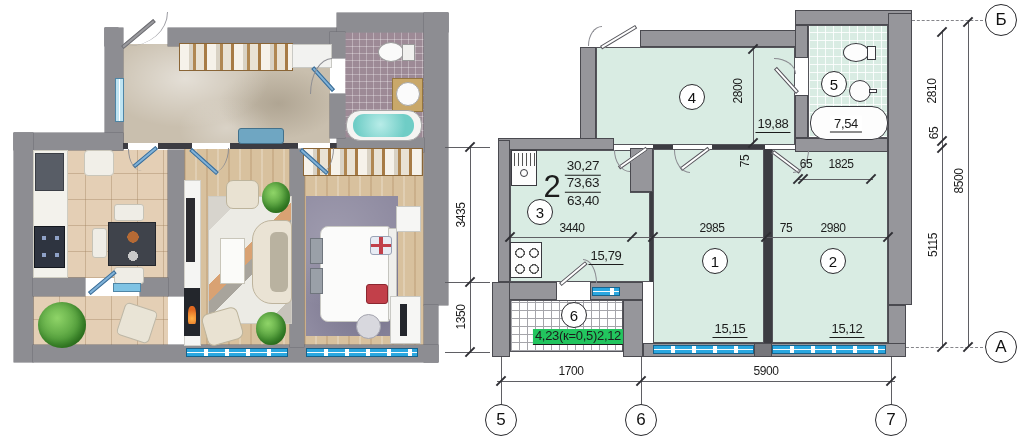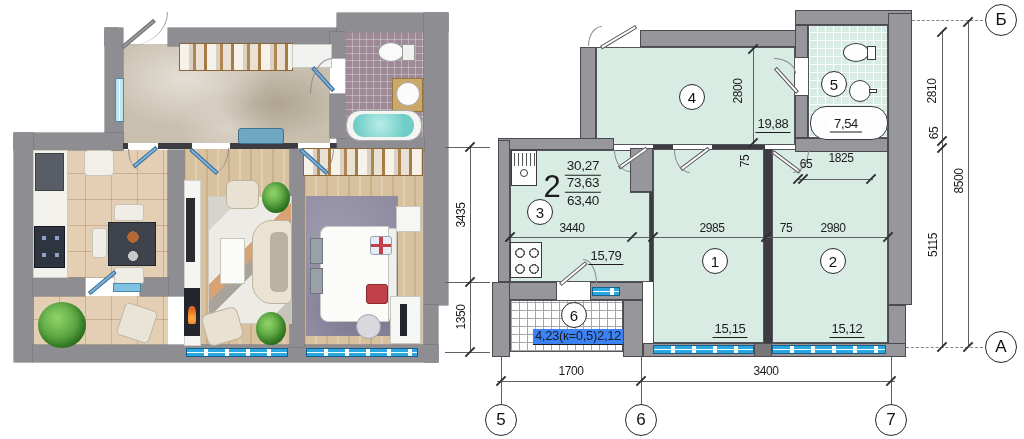--- a/index.html
+++ b/index.html
@@ -271,21 +271,21 @@
     <div class="area bold" style="left:583px;top:167px;font-size:13.5px">30,27</div>
     <div class="area bold" style="left:583px;top:184px;font-size:13.5px">73,63</div>
     <div class="dim bold" style="left:583px;top:201px;font-size:13.5px">63,40</div>
 
     
     <div class="area" style="left:773px;top:125px">19,88</div>
     <div class="area" style="left:846px;top:124px;background:#fff;padding:1px 4px 2px">7,54</div>
     <div class="area" style="left:606px;top:257px">15,79</div>
     <div class="area" style="left:730px;top:330px">15,15</div>
     <div class="area" style="left:847px;top:330px">15,12</div>
-    <div class="area" style="left:578px;top:337px;background:#3b82f6">4,23(к=0,5)2,12</div>
+    <div class="area" style="left:578px;top:337px;background:#22c55e">4,23(к=0,5)2,12</div>
 
     
     <div class="lh" style="left:510px;top:237px;width:378px"></div>
     <div class="tick" style="left:510px;top:237px"></div>
     <div class="tick" style="left:632px;top:237px"></div>
     <div class="tick" style="left:653px;top:237px"></div>
     <div class="tick" style="left:766px;top:237px"></div>
     <div class="tick" style="left:888px;top:237px"></div>
     <div class="dim" style="left:572px;top:228px">3440</div>
     <div class="dim" style="left:712px;top:228px">2985</div>
@@ -298,32 +298,32 @@
     <div class="tick" style="left:753px;top:143px"></div>
     <div class="dimv" style="left:738px;top:91px">2800</div>
     <div class="dimv" style="left:745px;top:161px">75</div>
 
     
     <div class="lh" style="left:798px;top:179px;width:75px"></div>
     <div class="tick" style="left:798px;top:179px"></div>
     <div class="tick" style="left:803px;top:179px"></div>
     <div class="tick" style="left:871px;top:179px"></div>
     <div class="dim" style="left:806px;top:164px">65</div>
-    <div class="dim" style="left:841px;top:158px">1825</div>
+    <div class="dim" style="left:841px;top:164px">1825</div>
 
     
     <div class="lv" style="left:501px;top:357px;height:48px"></div>
     <div class="lv" style="left:641px;top:357px;height:48px"></div>
     <div class="lv" style="left:891px;top:357px;height:48px"></div>
     <div class="lh" style="left:497px;top:381px;width:398px"></div>
     <div class="tick" style="left:501px;top:381px"></div>
     <div class="tick" style="left:641px;top:381px"></div>
     <div class="tick" style="left:891px;top:381px"></div>
     <div class="dim" style="left:571px;top:371px">1700</div>
-    <div class="dim" style="left:766px;top:371px">3400</div>
+    <div class="dim" style="left:766px;top:371px">5900</div>
     <div class="circle acirc" style="left:485px;top:404px">
         <span>5</span>
       </div>
     <div class="circle acirc" style="left:625px;top:404px">
         <span>6</span>
       </div>
     <div class="circle acirc" style="left:875px;top:404px">
         <span>7</span>
       </div>
 

